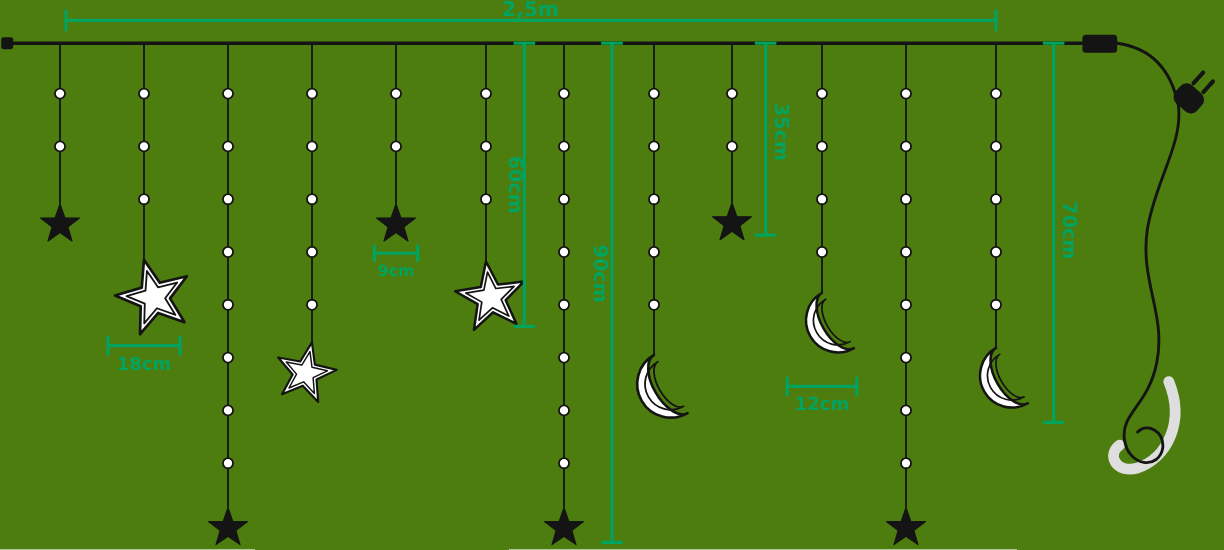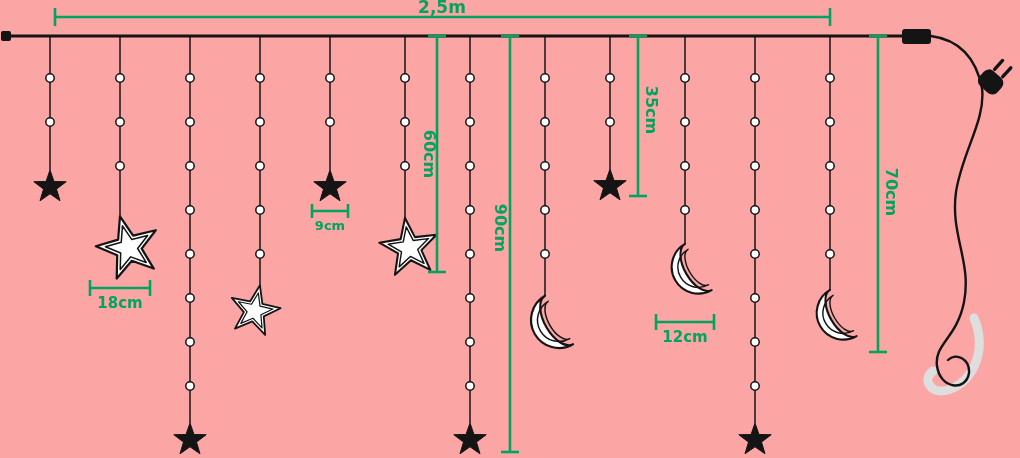--- a/index.html
+++ b/index.html
@@ -1,17 +1,17 @@
 <!DOCTYPE html>
 <html style="--accent: #00a45e; --ink: #141414;"><head>
 <meta charset="utf-8">
 <style>
   :root{ --accent:#00a45e; --ink:#141414; }
   html,body{margin:0;padding:0;background:#fff;}
-  .stage{position:relative;width:1020px;height:458px;background:#fca5a5;overflow:hidden;
+  .stage{position:relative;width:1020px;height:458px;background:#4d7c0f;overflow:hidden;
          font-family:"DejaVu Sans", sans-serif;}
   svg{display:block;}
   .strand{stroke:var(--ink);stroke-width:1.5;}
   .wire{stroke:var(--ink);stroke-width:3;}
   .bulb{fill:#fff;stroke:var(--ink);stroke-width:1.5;}
   .fillstar{fill:var(--ink);stroke:var(--ink);stroke-linejoin:round;}
   .outline{fill:#fff;stroke:var(--ink);stroke-width:2.2;stroke-linejoin:round;}
   .outline.thin{fill:none;stroke-width:1.5;}
   .cable{fill:none;stroke:var(--ink);stroke-width:2.4;stroke-linecap:round;}
   .plugbody{fill:var(--ink);}

